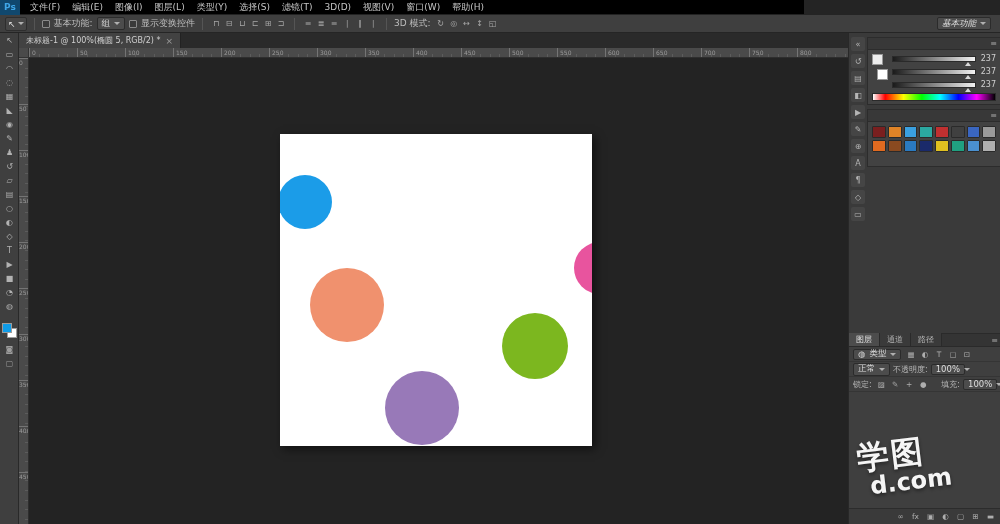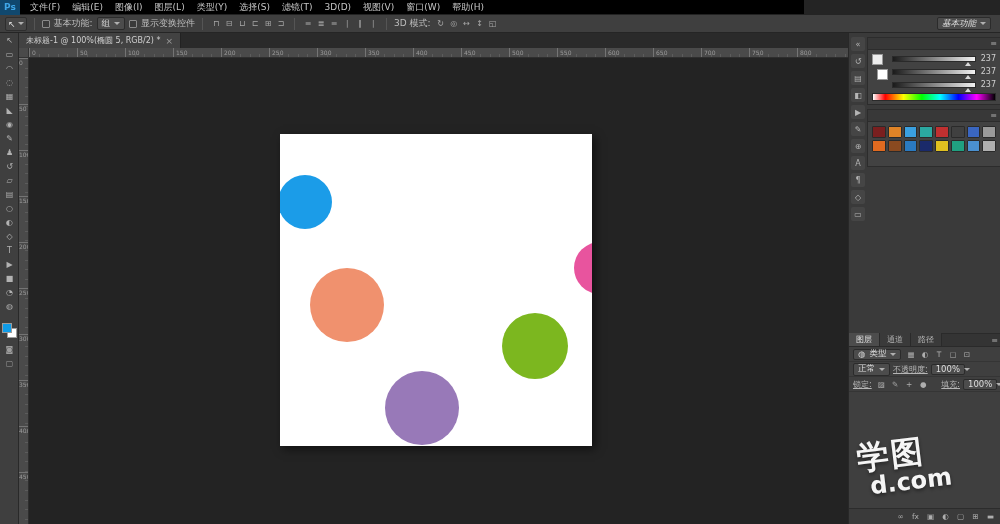--- a/index.html
+++ b/index.html
@@ -80,21 +80,21 @@
   #styles-grid{display:grid;grid-template-columns:repeat(8,1fr);gap:2px;padding:4px;}
   .preset{height:12px;border:1px solid #2a2a2a;border-radius:1px;}
 
   
   #layers-panel{position:absolute;left:0;top:300px;width:152px;height:191px;background:#3f3f3f;border-top:1px solid #2a2a2a;font-size:8px;}
   #lp-tabs{display:flex;height:13px;background:#343434;border-bottom:1px solid #2a2a2a;align-items:flex-end;}
   .lp-tab{padding:0 7px;line-height:13px;color:#b5b5b5;background:#3a3a3a;border-right:1px solid #2a2a2a;}
   .lp-tab.active{background:#4c4c4c;color:#e3e3e3;}
   #lp-tabs .pmenu{margin-left:auto;padding-right:3px;}
   .lp-row{display:flex;align-items:center;gap:3px;padding:0 4px;height:15px;border-bottom:1px solid #353535;}
-  .lp-label{color:#b5b5b5;white-space:nowrap;text-decoration:underline;}
+  .lp-label{color:#b5b5b5;white-space:nowrap;}
   .filter-dd{height:11px;}
   #lp-filter-icons,#lp-lock-icons{display:flex;gap:1px;}
   .icon-btn{width:13px;height:12px;display:flex;align-items:center;justify-content:center;font-size:7.5px;color:#aeaeae;border-radius:2px;}
   .dropdown.val{width:34px;justify-content:space-between;height:11px;}
   #lp-list{border-top:1px solid #2e2e2e;}
   .layer-row{display:flex;align-items:center;height:19px;border-bottom:1px solid #333;background:#3f3f3f;}
   .layer-row.selected{background:#31608c;}
   .eye-box{width:15px;height:19px;border-right:1px solid #333;display:flex;align-items:center;justify-content:center;flex:none;}
   .eye{width:9px;height:6px;background:#cdcdcd;border-radius:50%;position:relative;}
   .eye::after{content:"";position:absolute;left:3px;top:1.5px;width:3px;height:3px;background:#4a4a4a;border-radius:50%;}

